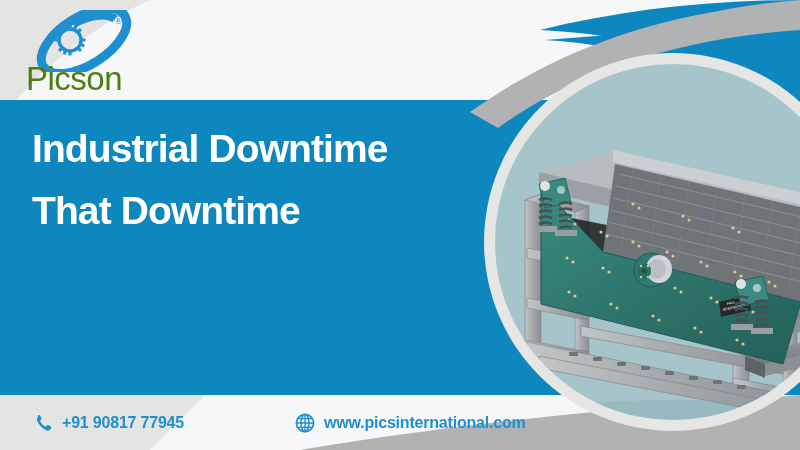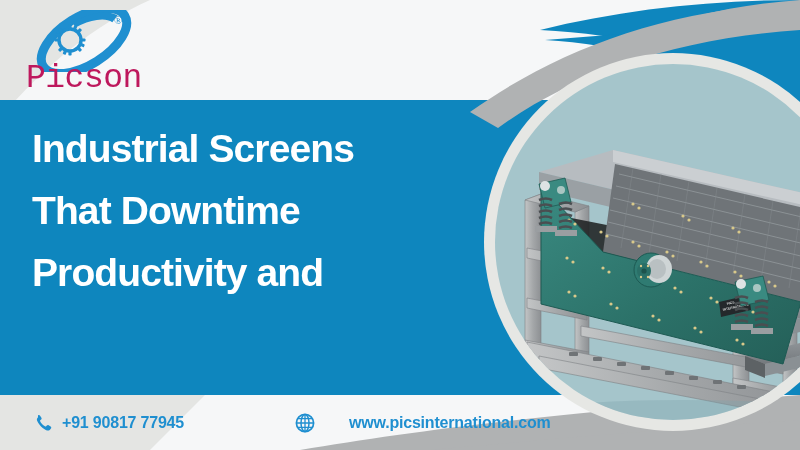--- a/index.html
+++ b/index.html
@@ -27,22 +27,22 @@
     width:150px; height:92px;
     z-index:6;
   }
   .logo-mark { position:absolute; left:8px; top:2px; width:108px; height:62px; }
   .logo-reg {
     position:absolute; left:92px; top:6px;
     font-size:11px; color:#1f8fd0; font-family:"Liberation Serif", serif;
   }
   .logo-word {
     position:absolute; left:4px; top:52px;
-    font-family:Liberation Mono, monospace;
-    font-size:33px; color:#be185d;
+    font-family:Liberation Sans, sans-serif;
+    font-size:33px; color:#4d7c0f;
     letter-spacing:-0.5px;
     font-style:normal;
   }
 
   
   .headline {
     position:absolute; left:32px; top:118px;
     width:430px;
     z-index:6;
   }
@@ -352,37 +352,36 @@
             <rect x="10.5" y="-1.6" width="5" height="3.2" rx="0.8" transform="rotate(22.5)"></rect>
           </g>
         </g>
       </svg>
     </div>
     <span class="logo-reg">®</span>
     <span class="logo-word">Picson</span>
   </div>
 
   <div class="headline">
-    <span class="headline-line">Industrial Screens</span>
+    <span class="headline-line">Industrial Downtime</span>
     <span class="headline-line">That Downtime</span>
-    <span class="headline-line">Productivity and</span>
   </div>
 
   <div class="footer">
 
     <a class="contact-item contact-phone" href="#" style="text-decoration:none;align-items:center;">
       <span class="contact-icon">
         <svg viewBox="0 0 20 20" width="19" height="19" xmlns="http://www.w3.org/2000/svg">
           <path d="M4.2 2.6c.7-.6 1.7-.5 2.2.3l1.4 2.1c.4.6.3 1.4-.3 1.9l-.9.7c-.2.2-.3.5-.2.8.5 1.2 1.6 2.8 2.8 3.9.9.8 1.9 1.5 2.8 1.9.3.1.6 0 .8-.2l.7-.9c.5-.6 1.3-.7 1.9-.3l2.1 1.4c.8.5.9 1.5.3 2.2l-1 1.1c-.8.9-2.1 1.2-3.2.8-2.2-.8-4.4-2.4-6.2-4.2C5.6 12.3 4 10.1 3.2 7.9c-.4-1.1-.1-2.4.8-3.2l.2-.2z" fill="#1f8fd0"></path>
         </svg>
       </span>
       <span>+91 90817 77945</span>
     </a>
 
-    <a class="contact-item contact-web" href="#" style="text-decoration:none;gap:25px;">
+    <a class="contact-item contact-web" href="#" style="text-decoration:none;">
       <span class="contact-icon">
         <svg viewBox="0 0 20 20" width="20" height="20" xmlns="http://www.w3.org/2000/svg">
           <circle cx="10" cy="10" r="8.6" fill="none" stroke="#1f8fd0" stroke-width="1.7"></circle>
           <ellipse cx="10" cy="10" rx="4" ry="8.6" fill="none" stroke="#1f8fd0" stroke-width="1.5"></ellipse>
           <line x1="1.4" y1="10" x2="18.6" y2="10" stroke="#1f8fd0" stroke-width="1.5"></line>
           <line x1="2.8" y1="5.6" x2="17.2" y2="5.6" stroke="#1f8fd0" stroke-width="1.3"></line>
           <line x1="2.8" y1="14.4" x2="17.2" y2="14.4" stroke="#1f8fd0" stroke-width="1.3"></line>
           <line x1="10" y1="1.4" x2="10" y2="18.6" stroke="#1f8fd0" stroke-width="1.3"></line>
         </svg>
       </span>

